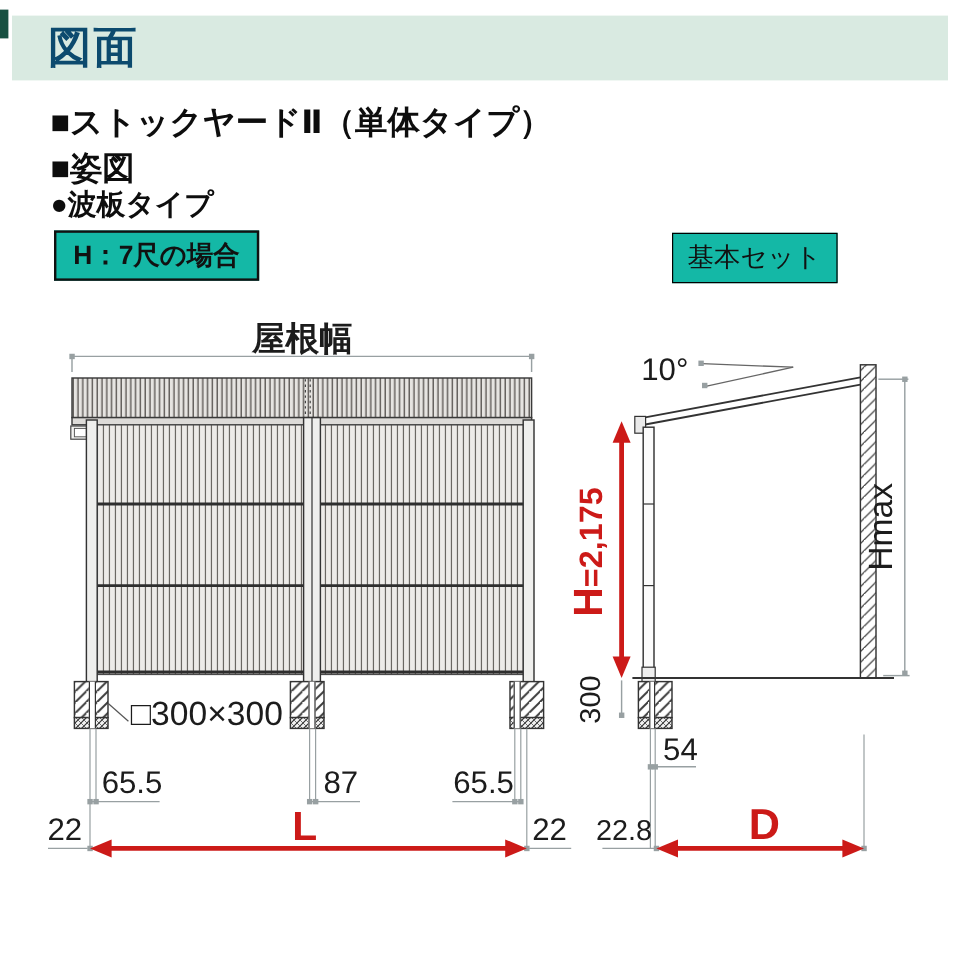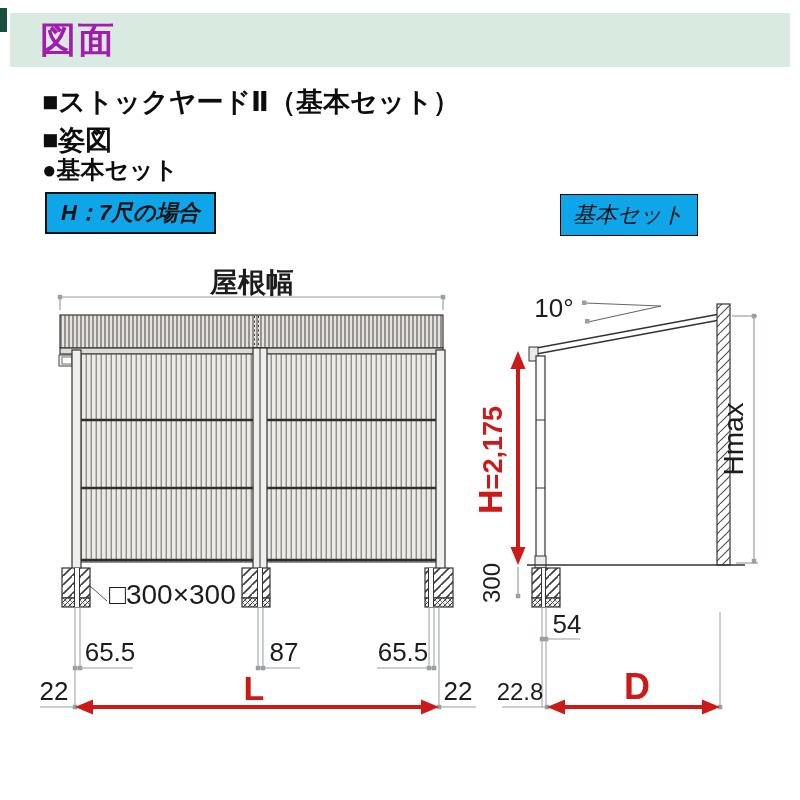--- a/index.html
+++ b/index.html
@@ -6,28 +6,28 @@
   #stage{
     position:relative;width:800px;height:800px;background:#ffffff;overflow:hidden;
     font-family:"Liberation Sans","DejaVu Sans",sans-serif;color:#111;
   }
   .abs{position:absolute;}
   #header-bar{
     left:10px;top:13px;width:780px;height:54px;background:#d9eae1;
     display:flex;align-items:center;
   }
   #header-title{
-    margin-left:30px;font-size:36px;font-weight:bold;color:#a21caf;letter-spacing:2px;
+    margin-left:30px;font-size:36px;font-weight:bold;color:#0c4a6e;letter-spacing:2px;
   }
   #header-accent{left:0;top:8px;width:7px;height:24px;background:#175041;}
   .title-line{left:42px;font-size:27px;font-weight:600;color:#0d0d0d;white-space:nowrap;}
   #title-line1{top:84px;}
   #title-line2{top:122px;}
   #title-line3{top:154px;font-size:24px;}
-  .badge{white-space:nowrap;background:#0ea5e9;font-style:italic;}
+  .badge{white-space:nowrap;background:#14b8a6;}
   #badge-height{
     left:45px;top:192px;border:2px solid #111;padding:4px 14px;
     font-size:22px;font-weight:600;
   }
   #badge-set{
     left:560px;top:194px;border:1px solid #000000;padding:5px 12px;
     font-size:22px;font-weight:500;
   }
   svg text{font-family:"Liberation Sans","DejaVu Sans",sans-serif;fill:#1c1c1c;}
   svg .red-text{fill:#cc1a18;font-weight:bold;}
@@ -35,23 +35,23 @@
 </head>
 <body>
 
 <div id="stage">
 
   <div class="abs" id="header-accent"></div>
   <div class="abs" id="header-bar">
     <span id="header-title">図面</span>
   </div>
 
-  <div class="abs title-line" id="title-line1">■ストックヤードⅡ（基本セット）</div>
+  <div class="abs title-line" id="title-line1">■ストックヤードⅡ（単体タイプ）</div>
   <div class="abs title-line" id="title-line2">■姿図</div>
-  <div class="abs title-line" id="title-line3">●基本セット</div>
+  <div class="abs title-line" id="title-line3">●波板タイプ</div>
 
   <div class="abs badge" id="badge-height">H：7尺の場合</div>
   <div class="abs badge" id="badge-set">基本セット</div>
 
   <svg class="abs" style="left:0;top:0;" width="800" height="800" viewBox="0 0 800 800">
     <defs>
       <pattern id="corr-roof" patternUnits="userSpaceOnUse" width="4" height="8">
         <rect width="4" height="8" fill="#e6e4e1"></rect>
         <line x1="1" y1="0" x2="1" y2="8" stroke="#55514e" stroke-width="1.1"></line>
       </pattern>

